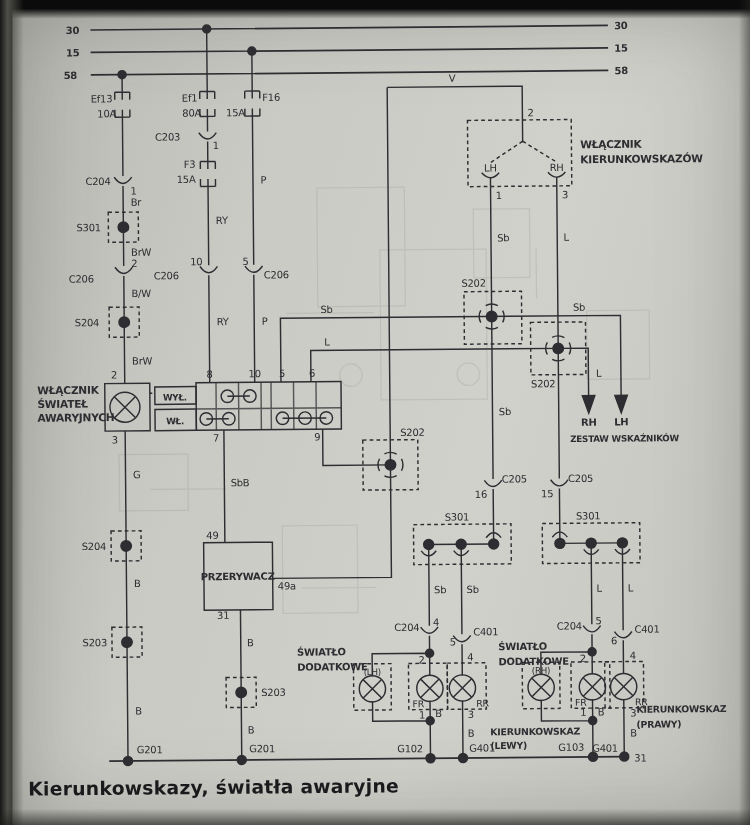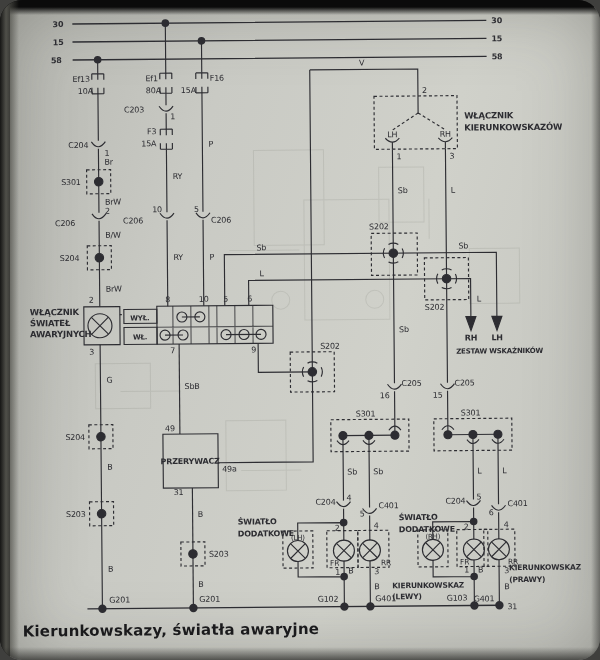--- a/index.html
+++ b/index.html
@@ -1,16 +1,16 @@
 <!DOCTYPE html>
 <html><head>
 <meta charset="utf-8">
 <style>
   html,body{margin:0;padding:0;background:#3f3f3d;}
-  .photo{position:relative;width:600px;height:660px;background:#101010;overflow:hidden;font-family:"DejaVu Sans",sans-serif;border-radius:22px;}
+  .photo{position:relative;width:600px;height:660px;background:#101010;overflow:hidden;font-family:"DejaVu Sans",sans-serif;}
   .page{position:absolute;left:10px;top:7px;right:0;bottom:0;
         background:linear-gradient(105deg,#b7b8b2 0%,#c9cac4 30%,#d0d1ca 62%,#c3c4be 100%);
         box-shadow:inset 0 0 70px rgba(70,70,62,.35);}
   .tilt{position:absolute;inset:0;transform:rotate(-0.5deg);transform-origin:50% 50%;}
   svg.diagram{position:absolute;left:0;top:0;}
   .lbl{font-family:"DejaVu Sans",sans-serif;fill:#2d2d32;letter-spacing:-0.2px;}
   .bold{font-weight:bold;}
   .footer-title{position:absolute;left:20px;top:620px;font-weight:bold;font-size:15px;color:#1a1a1c;letter-spacing:.2px;}
   .edge{position:absolute;pointer-events:none;}
   .edge-top{top:0;left:0;right:0;height:15px;background:linear-gradient(180deg,#0b0b0b 0px,#0b0b0b 7px,rgba(11,11,11,0) 15px);}

